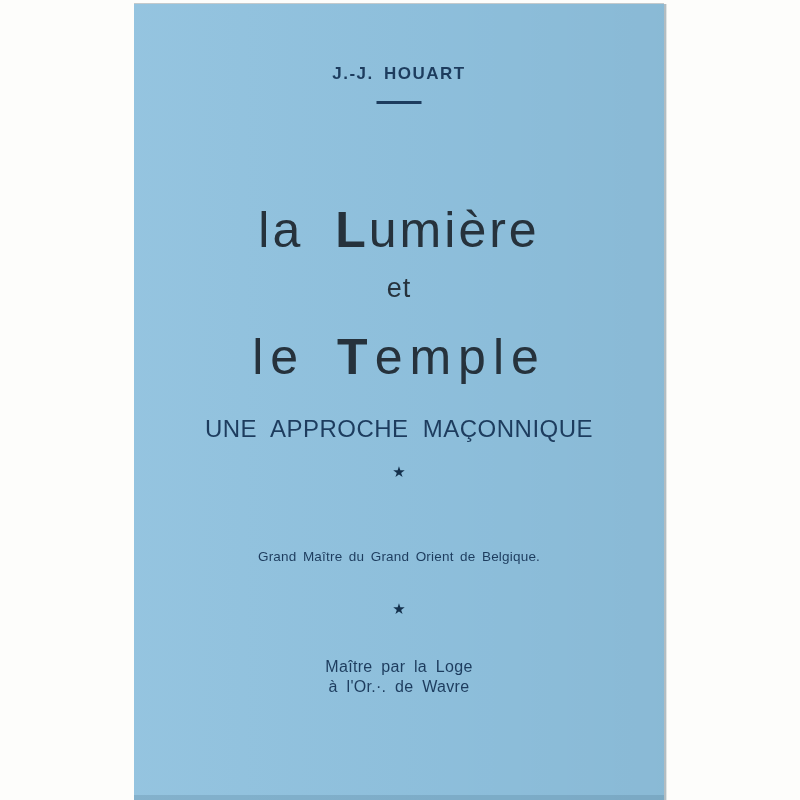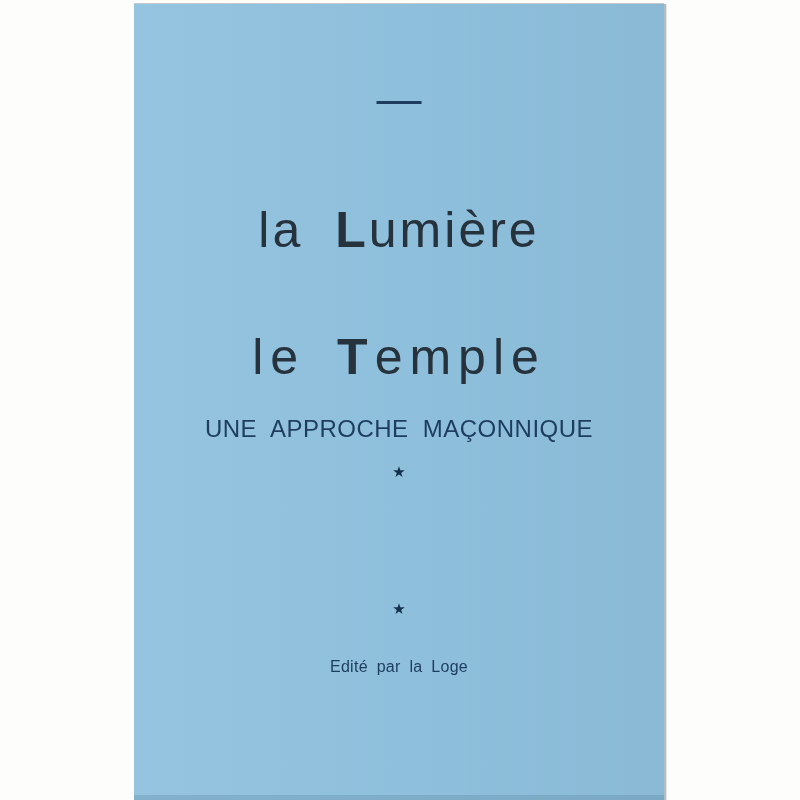--- a/index.html
+++ b/index.html
@@ -116,38 +116,42 @@
     color: var(--ink-navy, #1d3c5e);
   }
   .publisher div { display: block; }
 </style>
 </head>
 <body>
 
 <div class="scene">
   <div class="cover">
 
+    <div class="centered author">J.-J. HOUART</div>
 
     <div class="author-rule"></div>
 
     <div class="centered title-line title-1">
       <span class="t-article">la</span><span class="t-initial">L</span><span>umière</span>
     </div>
 
+    <div class="centered connector">et</div>
 
     <div class="centered title-line title-2">
       <span class="t-article">le</span><span class="t-initial">T</span><span>emple</span>
     </div>
 
     <div class="centered subtitle">UNE APPROCHE MAÇONNIQUE</div>
 
     <div class="centered star star-1">★</div>
 
 
+    <div class="centered preface-2">Grand Maître du Grand Orient de Belgique.</div>
 
     <div class="centered star star-2">★</div>
 
     <div class="centered publisher">
-      <div>Edité par la Loge</div>
+      <div>Maître par la Loge</div>
+      <div>à l'Or.·. de Wavre</div>
     </div>
 
   </div>
 </div>
 
 </body></html>

